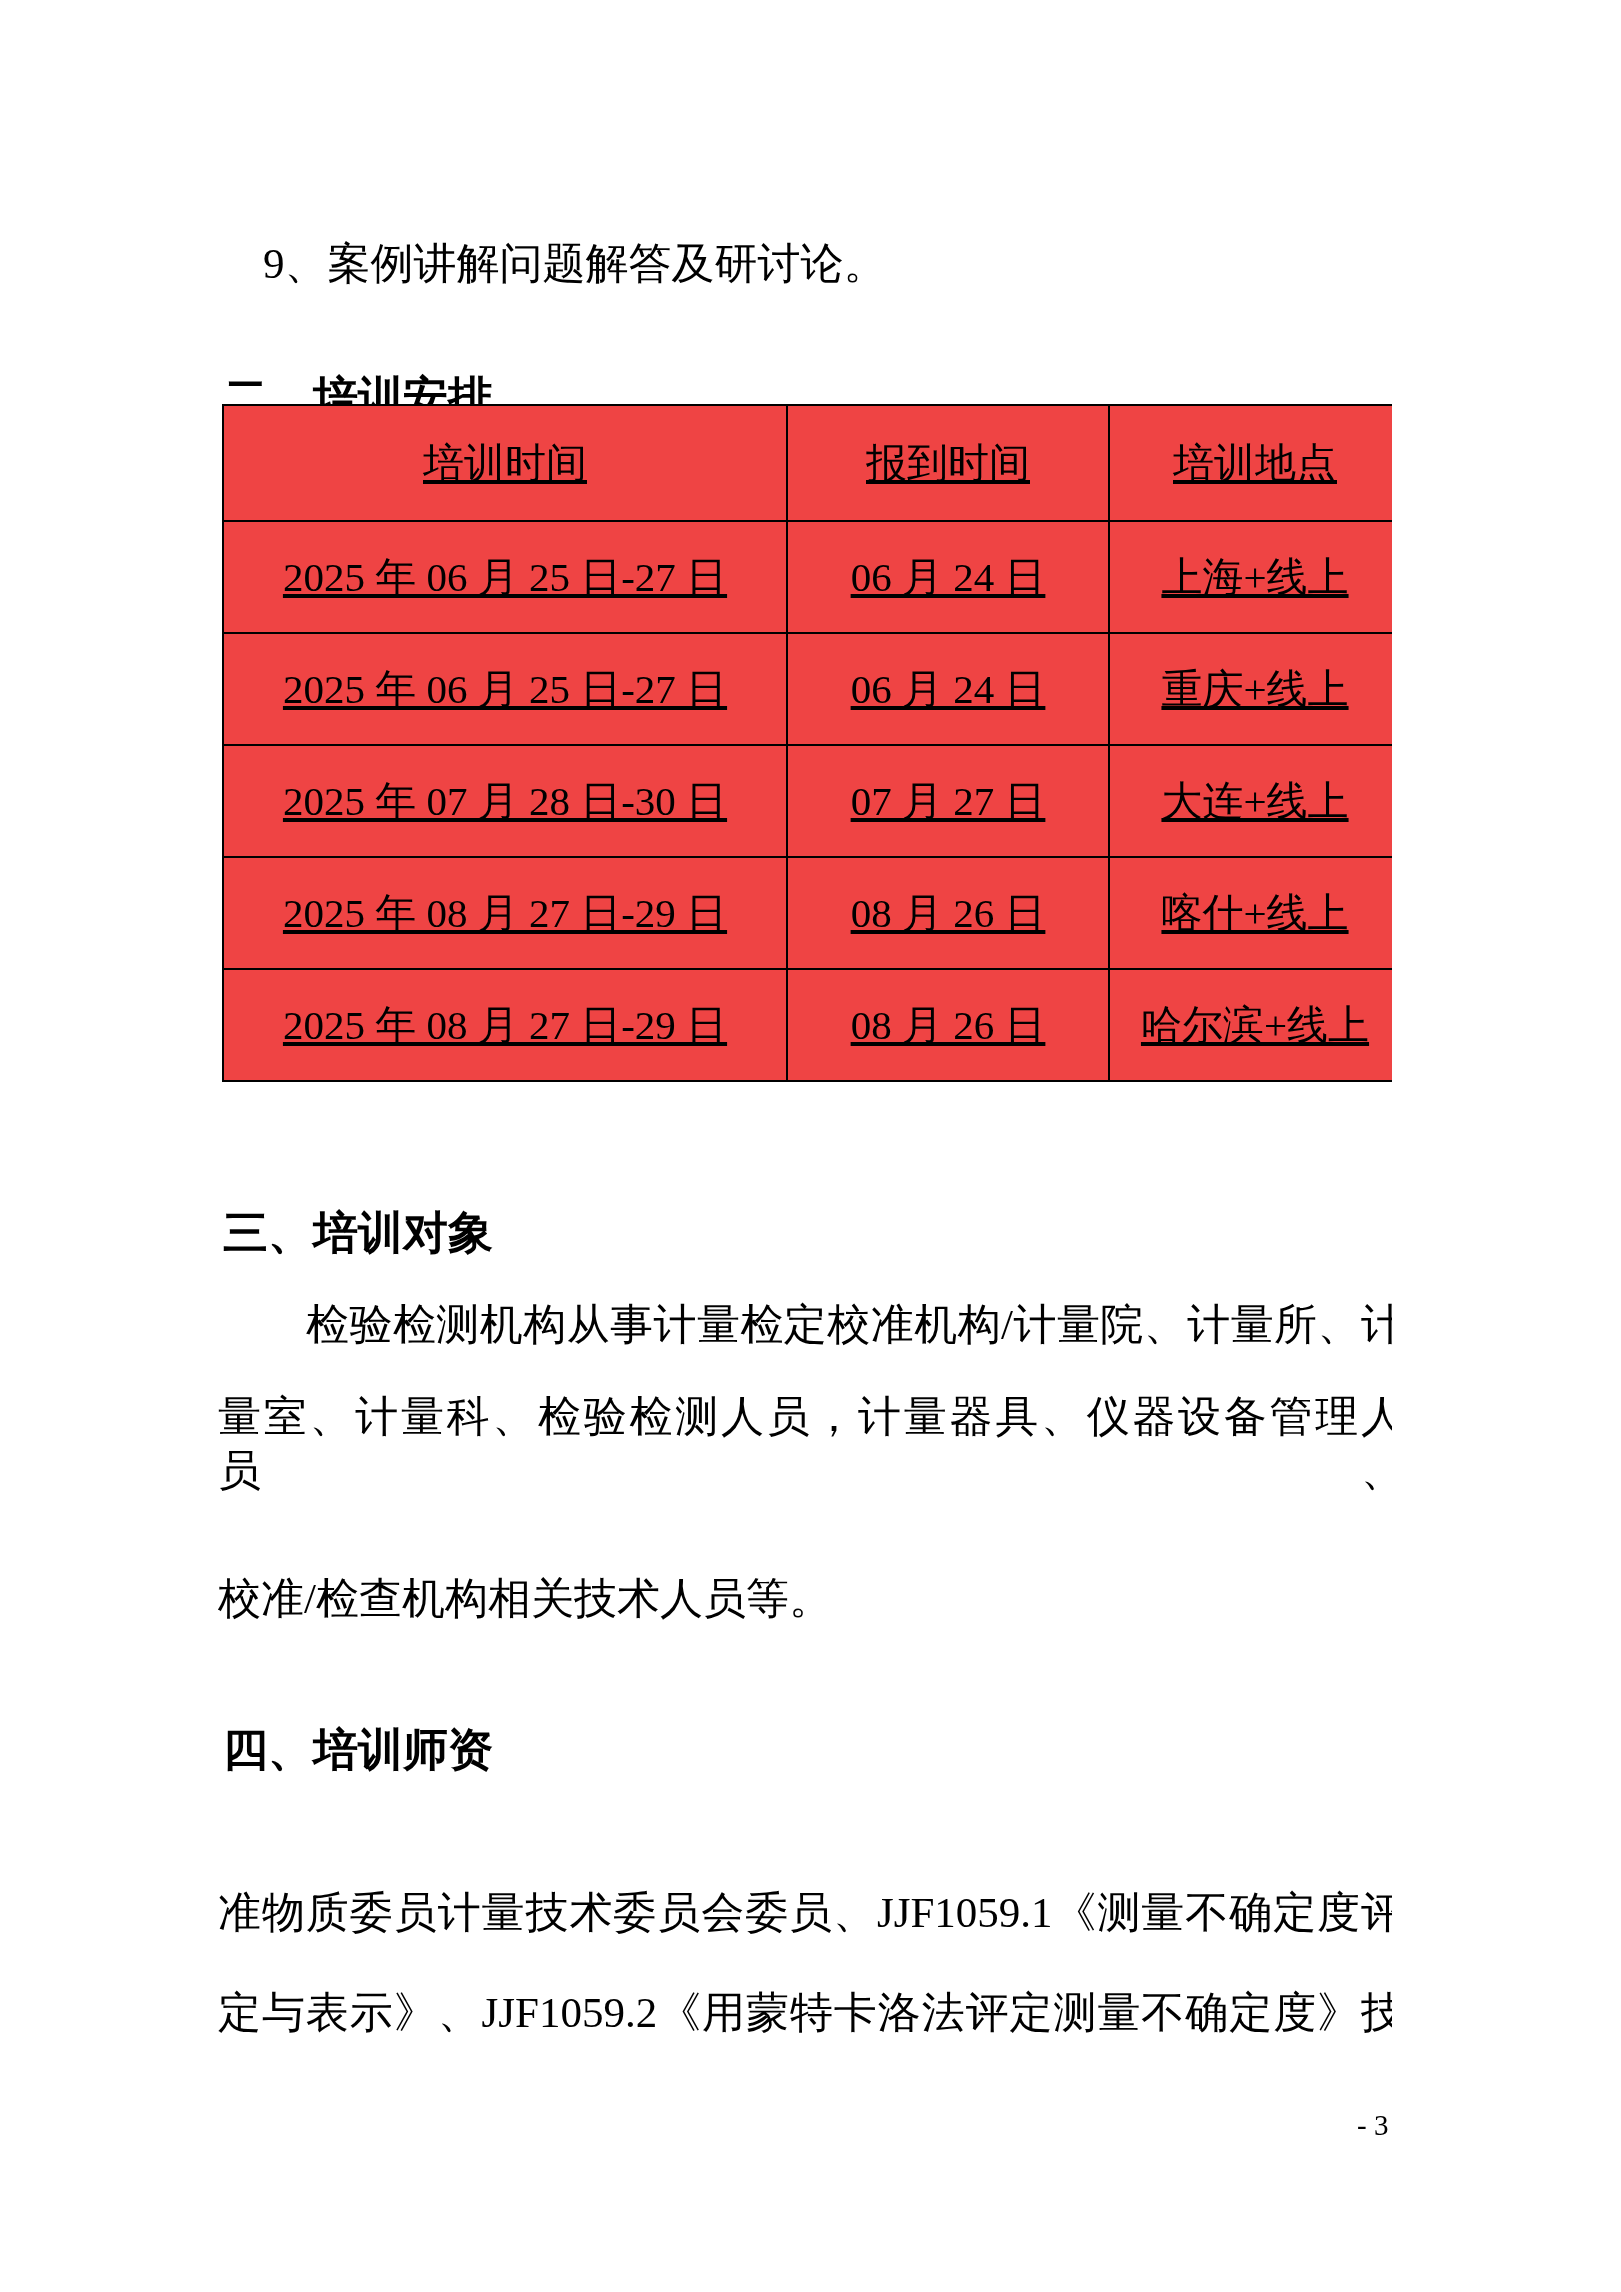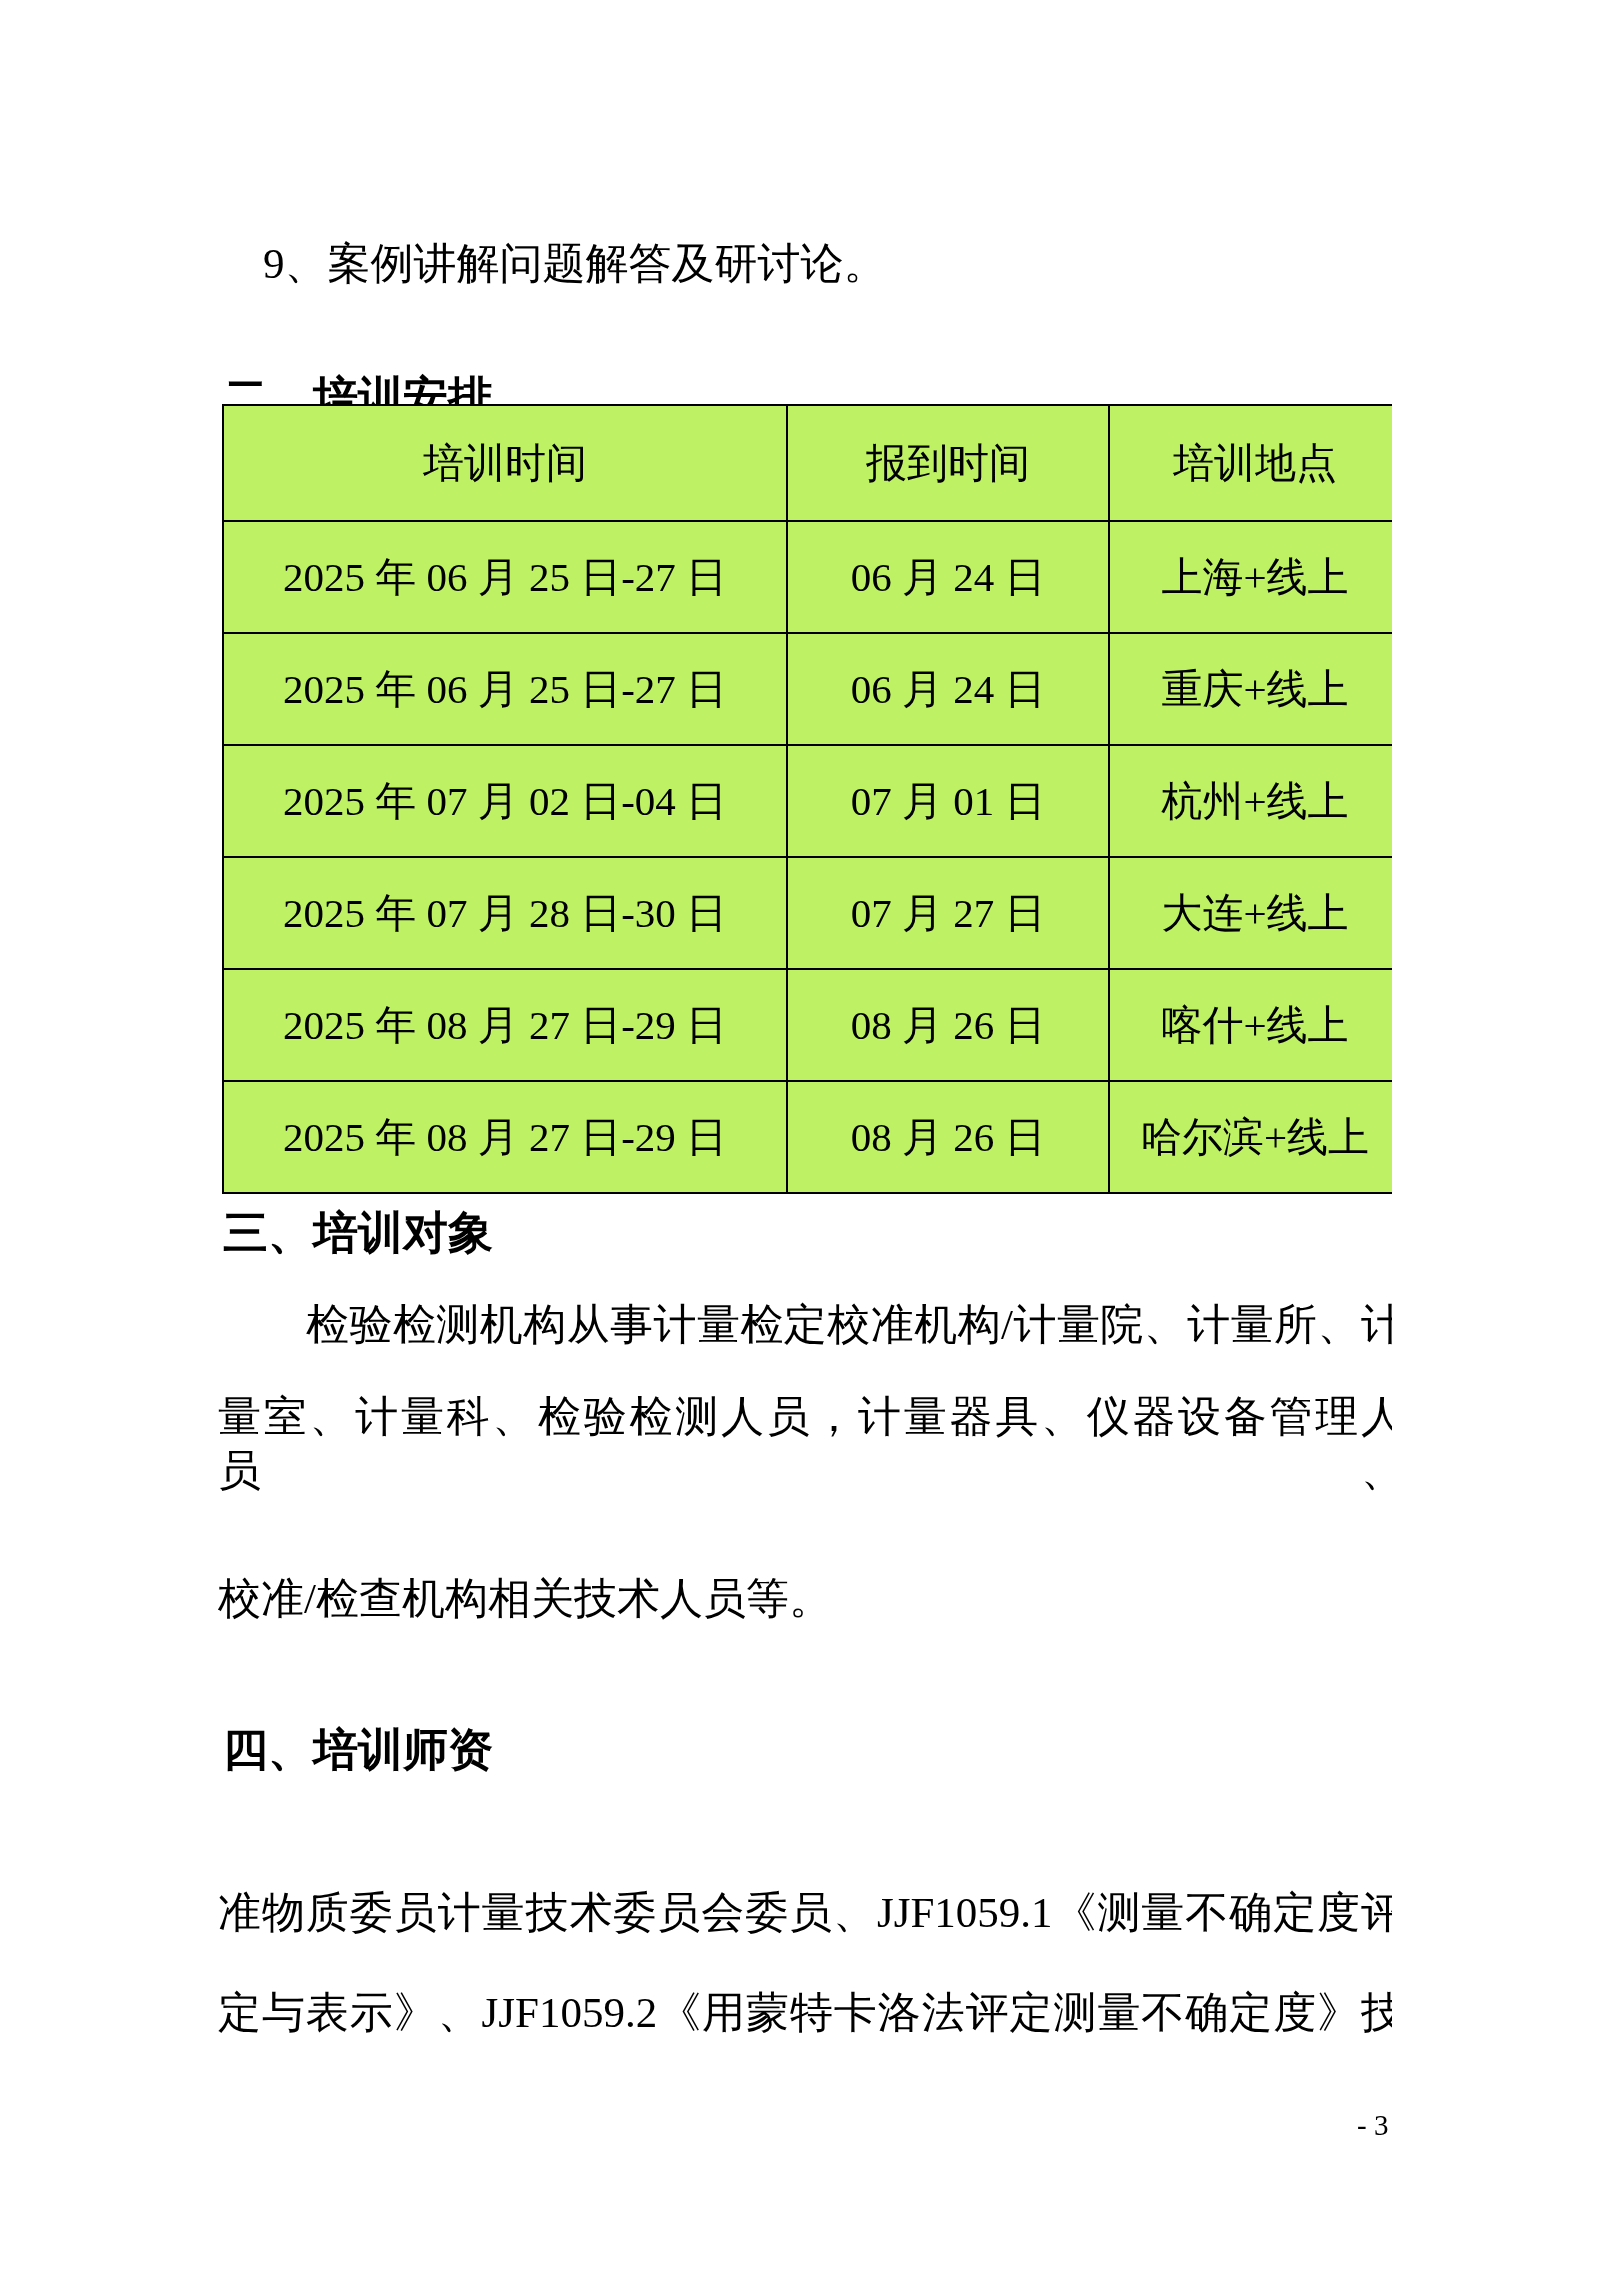--- a/index.html
+++ b/index.html
@@ -38,21 +38,22 @@
   }
   .jline.plain {
     text-align: left;
     text-align-last: left;
   }
   .bold-prefix { font-weight: bold; }
   table.schedule {
     border-collapse: collapse;
     table-layout: fixed;
     width: 1178px;
-    background: #bef264;
+    background: #ef4444;
+    text-decoration: underline;
   }
   table.schedule th,
   table.schedule td {
     border: 2px solid #000000;
     text-align: center;
     vertical-align: middle;
     font-weight: normal;
     font-size: 41px;
     padding: 0;
     white-space: nowrap;
@@ -93,25 +94,20 @@
           <td>2025 年 06 月 25 日-27 日</td>
           <td>06 月 24 日</td>
           <td>上海+线上</td>
         </tr>
         <tr>
           <td>2025 年 06 月 25 日-27 日</td>
           <td>06 月 24 日</td>
           <td>重庆+线上</td>
         </tr>
         <tr>
-          <td>2025 年 07 月 02 日-04 日</td>
-          <td>07 月 01 日</td>
-          <td>杭州+线上</td>
-        </tr>
-        <tr>
           <td>2025 年 07 月 28 日-30 日</td>
           <td>07 月 27 日</td>
           <td>大连+线上</td>
         </tr>
         <tr>
           <td>2025 年 08 月 27 日-29 日</td>
           <td>08 月 26 日</td>
           <td>喀什+线上</td>
         </tr>
         <tr>

